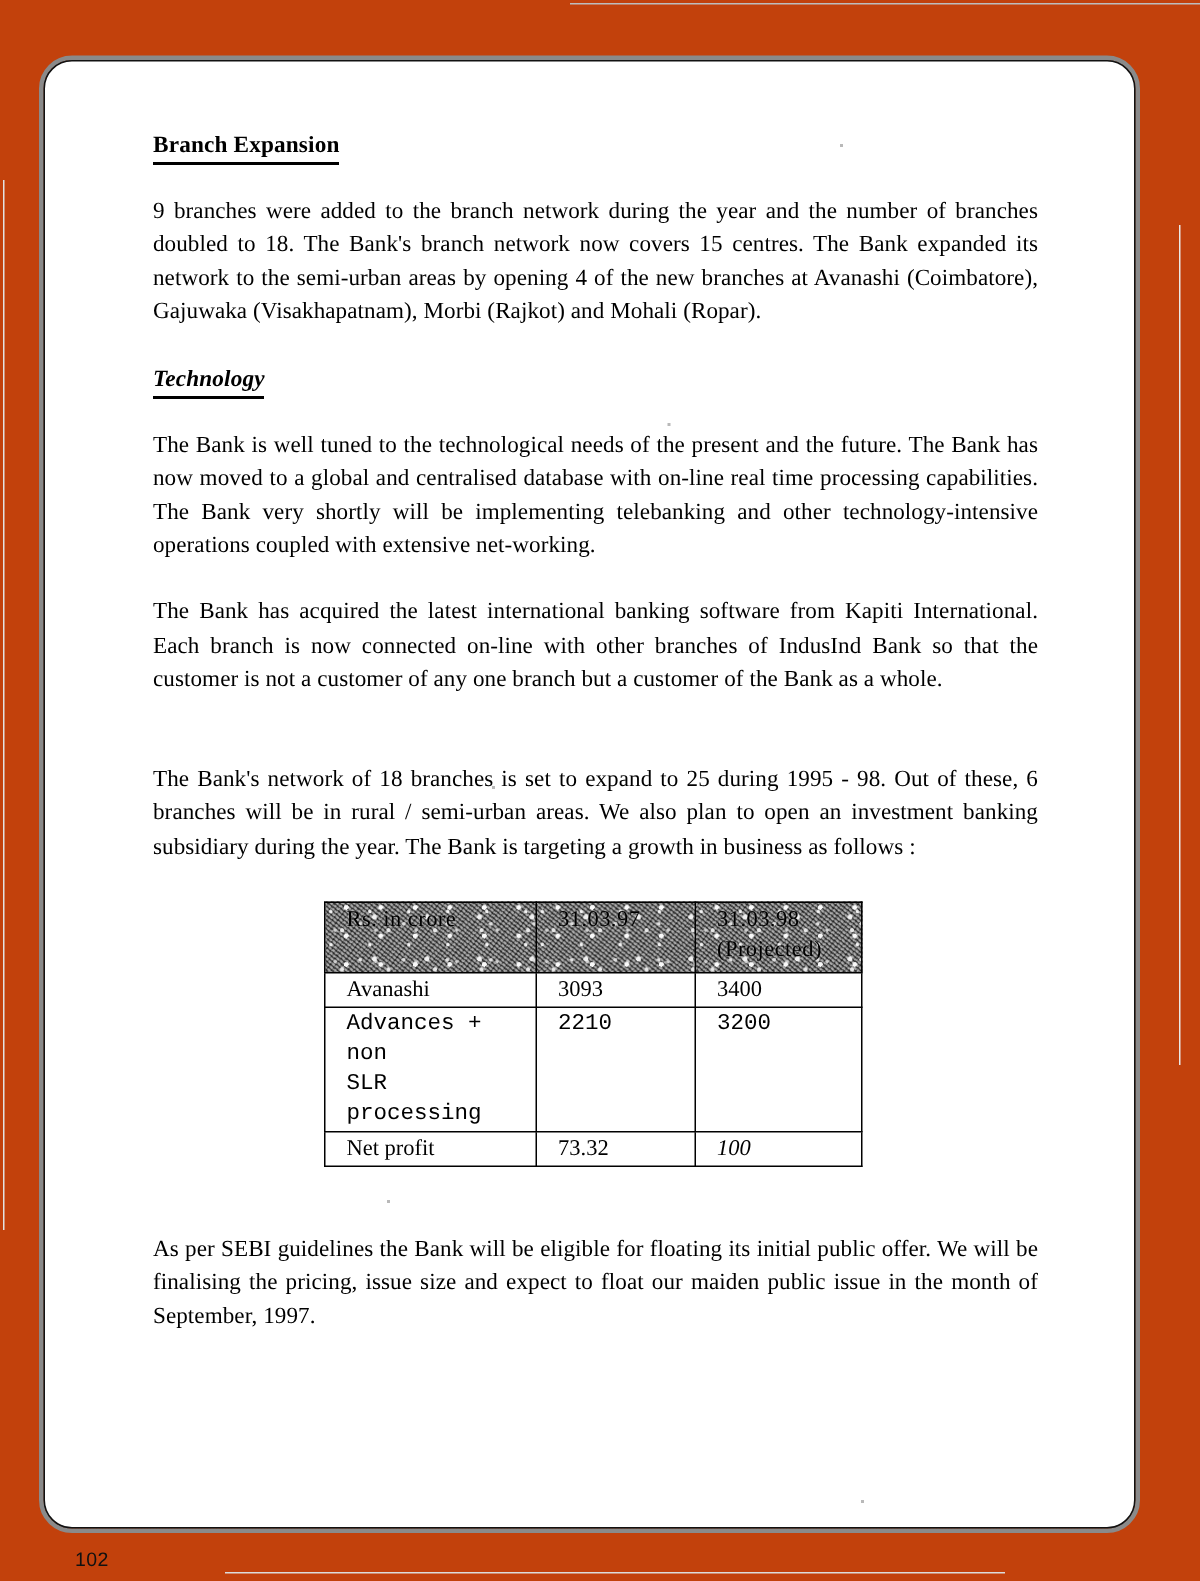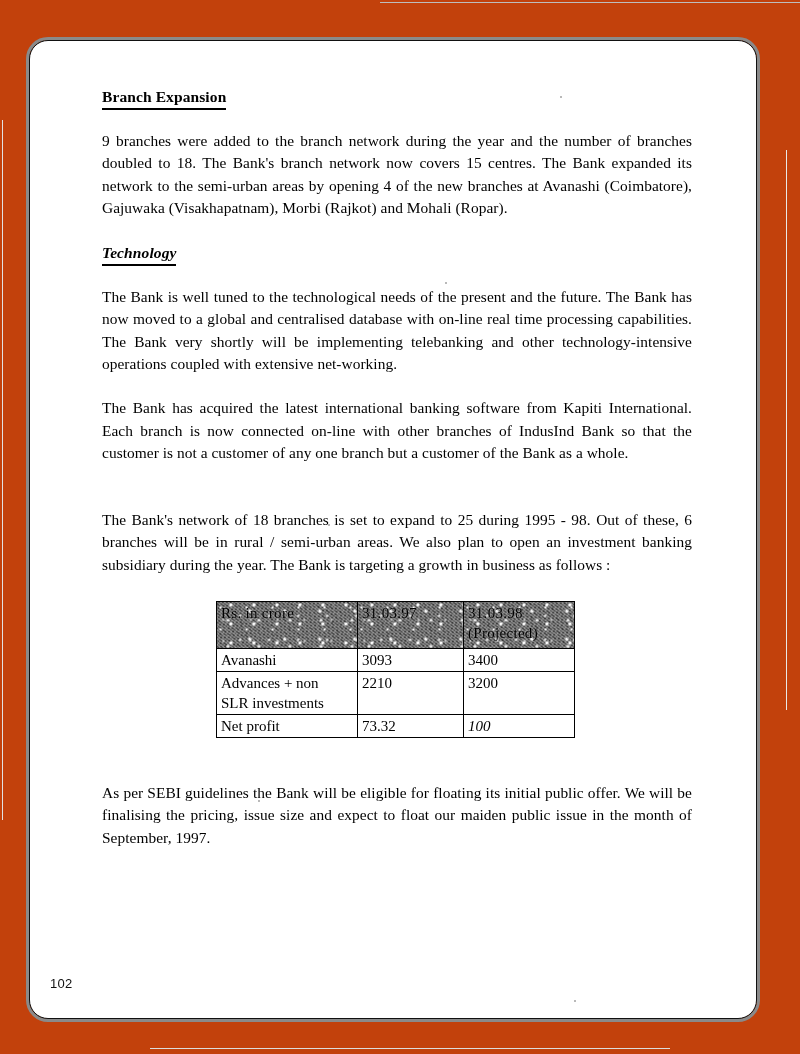--- a/index.html
+++ b/index.html
@@ -125,21 +125,21 @@
   }
   table.fin {
     border-collapse: collapse;
     width: 358px;
     table-layout: fixed;
   }
   table.fin td, table.fin th {
     border: 1.5px solid #000;
     font-size: 15px;
     line-height: 20px;
-    padding: 1px 4px;
+    padding: 1px 14px;
     vertical-align: top;
     font-weight: normal;
     text-align: left;
     box-sizing: border-box;
   }
   table.fin col.c1 { width: 141px; }
   table.fin col.c2 { width: 106px; }
   table.fin col.c3 { width: 111px; }
 
   thead th {
@@ -162,26 +162,26 @@
     height: 47px;
     padding-top: 4px;
     letter-spacing: 0.3px;
   }
   thead th .hl { display: block; }
 
   td.num { text-align: left; padding-left: 14px; }
   td.num-right { text-align: right; padding-right: 26px; }
   td.num-right-b { text-align: right; padding-right: 28px; font-style: italic; }
 
-  .cell-tall { height: 42px; }
+  .cell-tall { height: 42px; font-family: Liberation Mono, monospace; }
 
   .page-number {
     position: absolute;
     left: 50px;
-    top: 976px;
+    top: 1032px;
     font-family: "Liberation Sans", "DejaVu Sans", sans-serif;
     font-size: 13px;
     color: #111;
     letter-spacing: 0.3px;
   }
 
   
   .speck { position: absolute; background: #b9b9b9; }
 </style>
 </head>
@@ -249,21 +249,21 @@
         </thead>
         <tbody>
           <tr>
             <td>Avanashi</td>
             <td class="num">3093</td>
             <td class="num">3400</td>
           </tr>
           <tr>
             <td class="cell-tall">
               <span>Advances  +  non</span><br>
-              <span>SLR investments</span>
+              <span>SLR processing</span>
             </td>
             <td class="num cell-tall">2210</td>
             <td class="num cell-tall">3200</td>
           </tr>
           <tr>
             <td>Net profit</td>
             <td class="num-right">73.32</td>
             <td class="num-right-b">100</td>
           </tr>
         </tbody>

